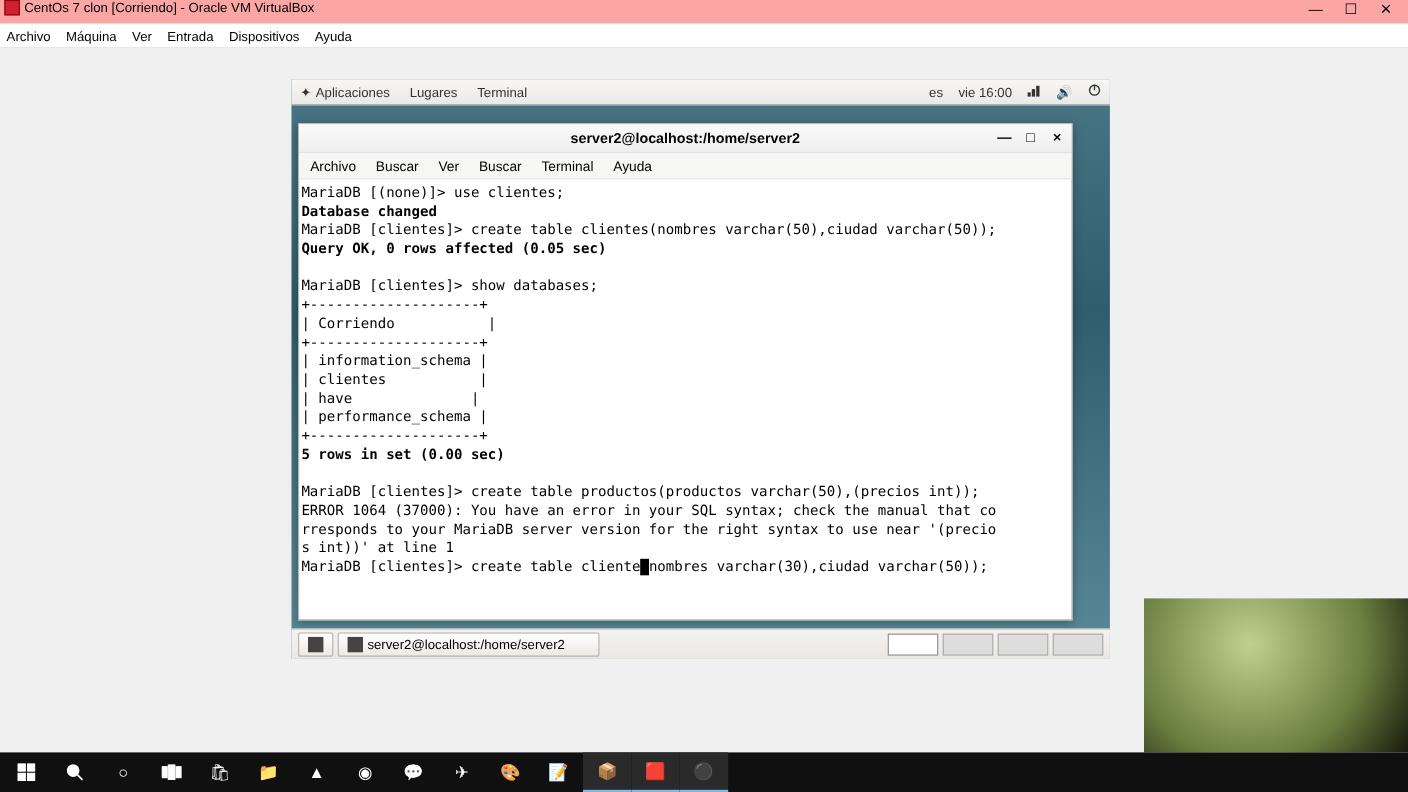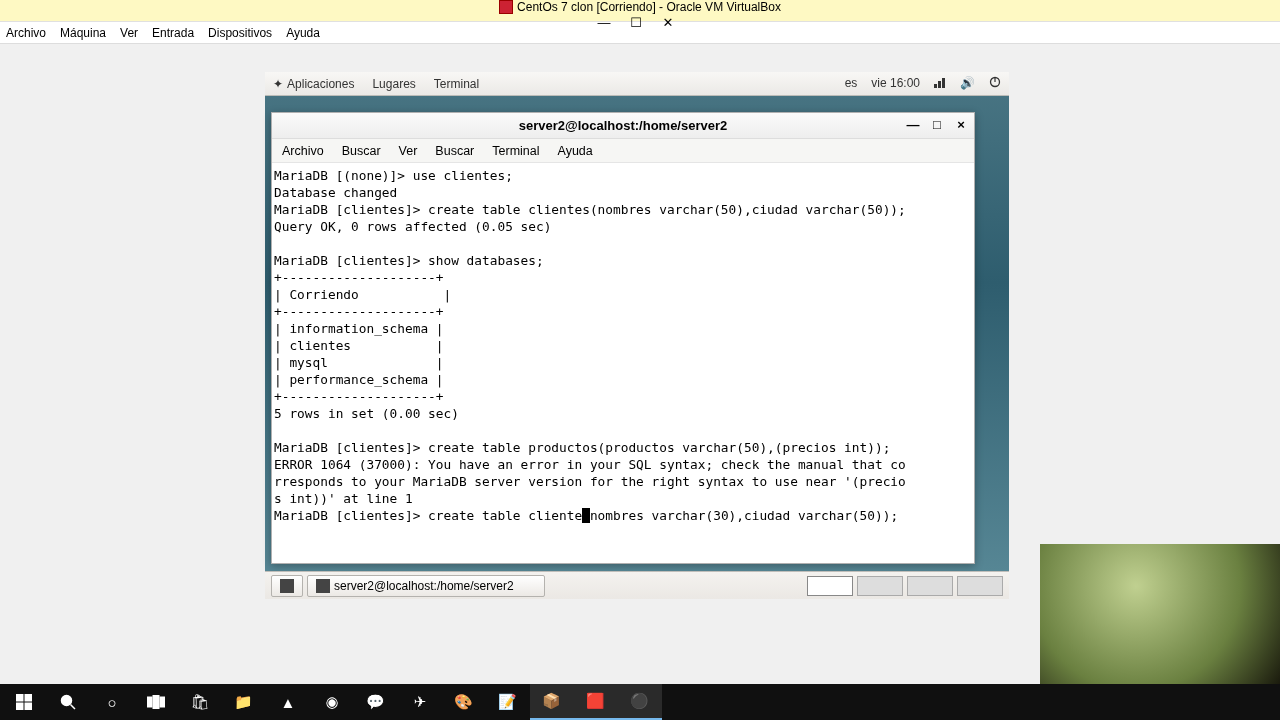--- a/index.html
+++ b/index.html
@@ -1,50 +1,50 @@
 <!DOCTYPE html>
 <html><head>
 <meta charset="utf-8">
 <style>
 * { margin: 0; padding: 0; box-sizing: border-box; }
 body { width: 1280px; height: 720px; font-family: "Segoe UI", Tahoma, sans-serif; background: #f0f0f0; overflow: hidden; position: relative; }
 
 
-.host-titlebar { height: 22px; background: #fef9c3; display: flex; align-items: center; padding: 0 4px; font-size: 12px; justify-content: space-between; border-bottom: 1px solid #e0e0e0; flex-direction: column; }
+.host-titlebar { height: 22px; background: #fca5a5; display: flex; align-items: flex-start; padding: 0 4px; font-size: 12px; justify-content: space-between; border-bottom: 1px solid #e0e0e0; }
 .host-title-left { display: flex; align-items: center; gap: 4px; }
 .host-title-icon { width: 14px; height: 14px; background: #c23; border: 1px solid #900; }
 .host-controls { display: flex; gap: 16px; align-items: center; padding-right: 8px; }
 .host-ctrl { width: 16px; height: 16px; display: flex; align-items: center; justify-content: center; font-size: 13px; cursor: pointer; }
 
 
 .host-menubar { height: 22px; background: #fff; display: flex; align-items: center; padding: 0 6px; gap: 14px; font-size: 12px; border-bottom: 1px solid #ddd; }
 .host-menu { cursor: pointer; }
 
 
 .host-body { position: relative; height: calc(100% - 44px); background: #f0f0f0; }
 
 
 .vm { position: absolute; left: 265px; top: 28px; width: 744px; height: 527px; background: linear-gradient(180deg,#4a7684 0%,#2e5d6e 40%,#5a8a98 100%); }
 
 
 .gnome-bar { height: 24px; background: linear-gradient(#f8f7f5,#ebe9e6); display: flex; align-items: center; justify-content: space-between; padding: 0 8px; font-size: 12px; border-bottom: 1px solid #bcbcb8; color: #333; }
 .gnome-left { display: flex; gap: 18px; align-items: center; }
 .gnome-item { display:flex; align-items:center; gap:4px; cursor:pointer; }
-.gnome-right { display: flex; gap: 14px; }
+.gnome-right { display: flex; gap: 14px; align-items: center; }
 
 
 .termwin { position: absolute; left: 6px; top: 40px; width: 704px; height: 452px; background:#fff; border:1px solid #b0b0b0; box-shadow: 0 2px 8px rgba(0,0,0,.3); }
 .term-title { height: 26px; background: linear-gradient(#fafafa,#eee); display:flex; align-items:center; justify-content:center; position:relative; font-size:13px; font-weight:bold; border-bottom:1px solid #ddd; }
 .term-ctrls { position:absolute; right:6px; top:4px; display:flex; gap:10px; }
 .term-ctrl { width:14px; height:14px; display:flex; align-items:center; justify-content:center; font-size:13px; font-weight:bold; cursor:pointer; }
 .term-menu { height: 24px; background:#f6f6f4; display:flex; align-items:center; gap:18px; padding:0 10px; font-size:12.5px; border-bottom:1px solid #e5e5e5; }
 .tm { cursor:pointer; }
 .term-body { height: calc(100% - 50px); padding: 4px 2px 2px 2px; overflow:hidden; }
 .term-pre { font-family: "DejaVu Sans Mono","Liberation Mono",monospace; font-size: 12.8px; line-height: 17px; white-space: pre; color:#000; }
-.term-bold { font-weight: normal; }
+.term-bold { font-weight: bold; }
 .cursor-block { background:#000; color:#000; }
 
 
 .gnome-task { position:absolute; left:0; bottom:0; right:0; height:28px; background:linear-gradient(#f4f2ef,#ebe8e4); border-top:1px solid #c0beba; display:flex; align-items:center; padding:0 6px; gap:4px; }
 .task-btn { height:22px; border:1px solid #b4b2ae; background:linear-gradient(#fff,#ece9e5); padding:0 8px; font-size:12px; display:flex; align-items:center; gap:4px; border-radius:2px; }
 .task-btn.wide { flex:1; max-width:238px; justify-content:flex-start; }
 .task-spacer { flex:1; }
 .task-ws { width:46px; height:20px; border:1px solid #888; background:#fff; }
 .task-ws.dim { background:#ddd; border-color:#aaa; }
 .tb-icon { width:14px; height:14px; background:#444; }
@@ -137,21 +137,21 @@
 <span class="term-bold">Database changed</span>
 <span>MariaDB [clientes]&gt; create table clientes(nombres varchar(50),ciudad varchar(50));</span>
 <span class="term-bold">Query OK, 0 rows affected (0.05 sec)</span>
 <span></span>
 <span>MariaDB [clientes]&gt; show databases;</span>
 <span>+--------------------+</span>
 <span>| Corriendo           |</span>
 <span>+--------------------+</span>
 <span>| information_schema |</span>
 <span>| clientes           |</span>
-<span>| mysql              |</span>
+<span>| have              |</span>
 <span>| performance_schema |</span>
 <span>+--------------------+</span>
 <span class="term-bold">5 rows in set (0.00 sec)</span>
 <span></span>
 <span>MariaDB [clientes]&gt; create table productos(productos varchar(50),(precios int));</span>
 <span>ERROR 1064 (37000): You have an error in your SQL syntax; check the manual that co</span>
 <span>rresponds to your MariaDB server version for the right syntax to use near '(precio</span>
 <span>s int))' at line 1</span>
 <span>MariaDB [clientes]&gt; create table cliente</span><span class="cursor-block">(</span><span>nombres varchar(30),ciudad varchar(50));</span></pre>
       </div>

